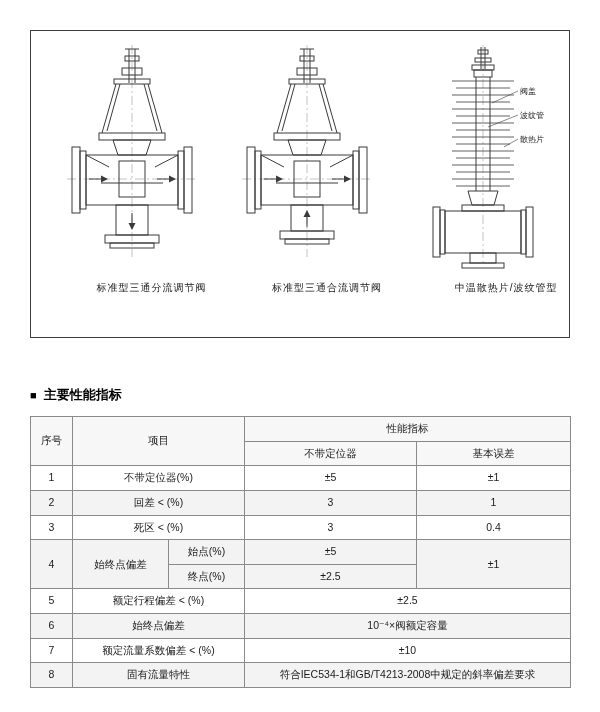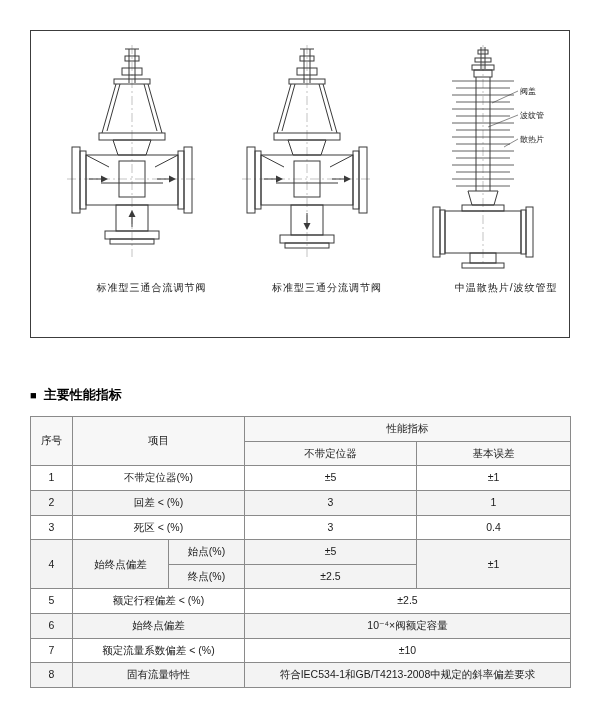--- a/index.html
+++ b/index.html
@@ -51,20 +51,58 @@
     position:absolute; left:30px; top:686px;
     font-size:9.5px; color:#222;
   }
 </style>
 </head>
 <body>
 
 <div class="page">
 
   <div class="figure-box">
+
+    <div class="valve">
+      <svg width="150" height="232" viewBox="0 0 150 232">
+        <g stroke="#3a3a3a" fill="none" stroke-width="1">
+          <line x1="75" y1="2" x2="75" y2="214" stroke="#9a9a9a" stroke-width="0.6" stroke-dasharray="9 3 2 3"></line>
+          <line x1="10" y1="136" x2="140" y2="136" stroke="#9a9a9a" stroke-width="0.6" stroke-dasharray="9 3 2 3"></line>
+          <line x1="72" y1="6" x2="72" y2="40"></line>
+            <line x1="78" y1="6" x2="78" y2="40"></line>
+          <line x1="68" y1="6" x2="82" y2="6"></line>
+          <rect x="68" y="13" width="14" height="5"></rect>
+            <rect x="65" y="25" width="20" height="7"></rect>
+          <rect x="57" y="36" width="36" height="5"></rect>
+          <path d="M59,41 L45,90 M91,41 L105,90 M63,41 L50,88 M87,41 L100,88"></path>
+          <rect x="42" y="90" width="66" height="7"></rect>
+          <path d="M56,97 H94 L89,112 H61 Z"></path>
+          <rect x="29" y="112" width="92" height="50"></rect>
+          <path d="M29,112 L52,124 M121,112 L98,124"></path>
+          <rect x="62" y="118" width="26" height="36"></rect>
+          <line x1="44" y1="140" x2="106" y2="140"></line>
+          <rect x="15" y="104" width="8" height="66"></rect>
+            <rect x="23" y="108" width="6" height="58"></rect>
+          <rect x="127" y="104" width="8" height="66"></rect>
+            <rect x="121" y="108" width="6" height="58"></rect>
+          <rect x="59" y="162" width="32" height="30"></rect>
+          <rect x="48" y="192" width="54" height="8"></rect>
+            <rect x="53" y="200" width="44" height="5"></rect>
+          <line x1="32" y1="136" x2="44" y2="136"></line>
+          <line x1="100" y1="136" x2="112" y2="136"></line>
+          <line x1="75" y1="170" x2="75" y2="180"></line>
+        </g>
+        <g fill="#3a3a3a" stroke="none">
+          <polygon points="44,132.5 51,136 44,139.5"></polygon>
+          <polygon points="112,132.5 119,136 112,139.5"></polygon>
+          <polygon points="71.5,180 75,187 78.5,180"></polygon>
+        </g>
+      </svg>
+      <div class="valve-label">标准型三通分流调节阀</div>
+    </div>
 
     <div class="valve">
       <svg width="150" height="232" viewBox="0 0 150 232">
         <g stroke="#3a3a3a" fill="none" stroke-width="1">
           <line x1="75" y1="2" x2="75" y2="214" stroke="#9a9a9a" stroke-width="0.6" stroke-dasharray="9 3 2 3"></line>
           <line x1="10" y1="136" x2="140" y2="136" stroke="#9a9a9a" stroke-width="0.6" stroke-dasharray="9 3 2 3"></line>
           <line x1="72" y1="6" x2="72" y2="40"></line>
             <line x1="78" y1="6" x2="78" y2="40"></line>
           <line x1="68" y1="6" x2="82" y2="6"></line>
           <rect x="68" y="13" width="14" height="5"></rect>
@@ -93,58 +131,20 @@
           <polygon points="112,132.5 119,136 112,139.5"></polygon>
           <polygon points="71.5,174 75,167 78.5,174"></polygon>
         </g>
       </svg>
       <div class="valve-label">标准型三通合流调节阀</div>
     </div>
 
     <div class="valve">
       <svg width="150" height="232" viewBox="0 0 150 232">
         <g stroke="#3a3a3a" fill="none" stroke-width="1">
-          <line x1="75" y1="2" x2="75" y2="214" stroke="#9a9a9a" stroke-width="0.6" stroke-dasharray="9 3 2 3"></line>
-          <line x1="10" y1="136" x2="140" y2="136" stroke="#9a9a9a" stroke-width="0.6" stroke-dasharray="9 3 2 3"></line>
-          <line x1="72" y1="6" x2="72" y2="40"></line>
-            <line x1="78" y1="6" x2="78" y2="40"></line>
-          <line x1="68" y1="6" x2="82" y2="6"></line>
-          <rect x="68" y="13" width="14" height="5"></rect>
-            <rect x="65" y="25" width="20" height="7"></rect>
-          <rect x="57" y="36" width="36" height="5"></rect>
-          <path d="M59,41 L45,90 M91,41 L105,90 M63,41 L50,88 M87,41 L100,88"></path>
-          <rect x="42" y="90" width="66" height="7"></rect>
-          <path d="M56,97 H94 L89,112 H61 Z"></path>
-          <rect x="29" y="112" width="92" height="50"></rect>
-          <path d="M29,112 L52,124 M121,112 L98,124"></path>
-          <rect x="62" y="118" width="26" height="36"></rect>
-          <line x1="44" y1="140" x2="106" y2="140"></line>
-          <rect x="15" y="104" width="8" height="66"></rect>
-            <rect x="23" y="108" width="6" height="58"></rect>
-          <rect x="127" y="104" width="8" height="66"></rect>
-            <rect x="121" y="108" width="6" height="58"></rect>
-          <rect x="59" y="162" width="32" height="30"></rect>
-          <rect x="48" y="192" width="54" height="8"></rect>
-            <rect x="53" y="200" width="44" height="5"></rect>
-          <line x1="32" y1="136" x2="44" y2="136"></line>
-          <line x1="100" y1="136" x2="112" y2="136"></line>
-          <line x1="75" y1="170" x2="75" y2="180"></line>
-        </g>
-        <g fill="#3a3a3a" stroke="none">
-          <polygon points="44,132.5 51,136 44,139.5"></polygon>
-          <polygon points="112,132.5 119,136 112,139.5"></polygon>
-          <polygon points="71.5,180 75,187 78.5,180"></polygon>
-        </g>
-      </svg>
-      <div class="valve-label">标准型三通分流调节阀</div>
-    </div>
-
-    <div class="valve">
-      <svg width="150" height="232" viewBox="0 0 150 232">
-        <g stroke="#3a3a3a" fill="none" stroke-width="1">
           <line x1="75" y1="2" x2="75" y2="222" stroke="#9a9a9a" stroke-width="0.6" stroke-dasharray="9 3 2 3"></line>
           <line x1="73" y1="4" x2="73" y2="26"></line>
             <line x1="77" y1="4" x2="77" y2="26"></line>
           <rect x="70" y="7" width="10" height="4"></rect>
           <rect x="67" y="15" width="16" height="4"></rect>
           <rect x="64" y="22" width="22" height="5"></rect>
           <rect x="66" y="27" width="18" height="7"></rect>
           <line x1="68" y1="34" x2="68" y2="148"></line>
             <line x1="82" y1="34" x2="82" y2="148"></line>
           <path stroke-width="0.8" d="M44,38 H106 M48,45 H102 M44,52 H106 M48,59 H102 M44,66 H106 M48,73 H102 M44,80 H106 M48,87 H102 M44,94 H106 M48,101 H102 M44,108 H106 M48,115 H102 M44,122 H106 M48,129 H102 M44,136 H106 M48,143 H102"></path>

